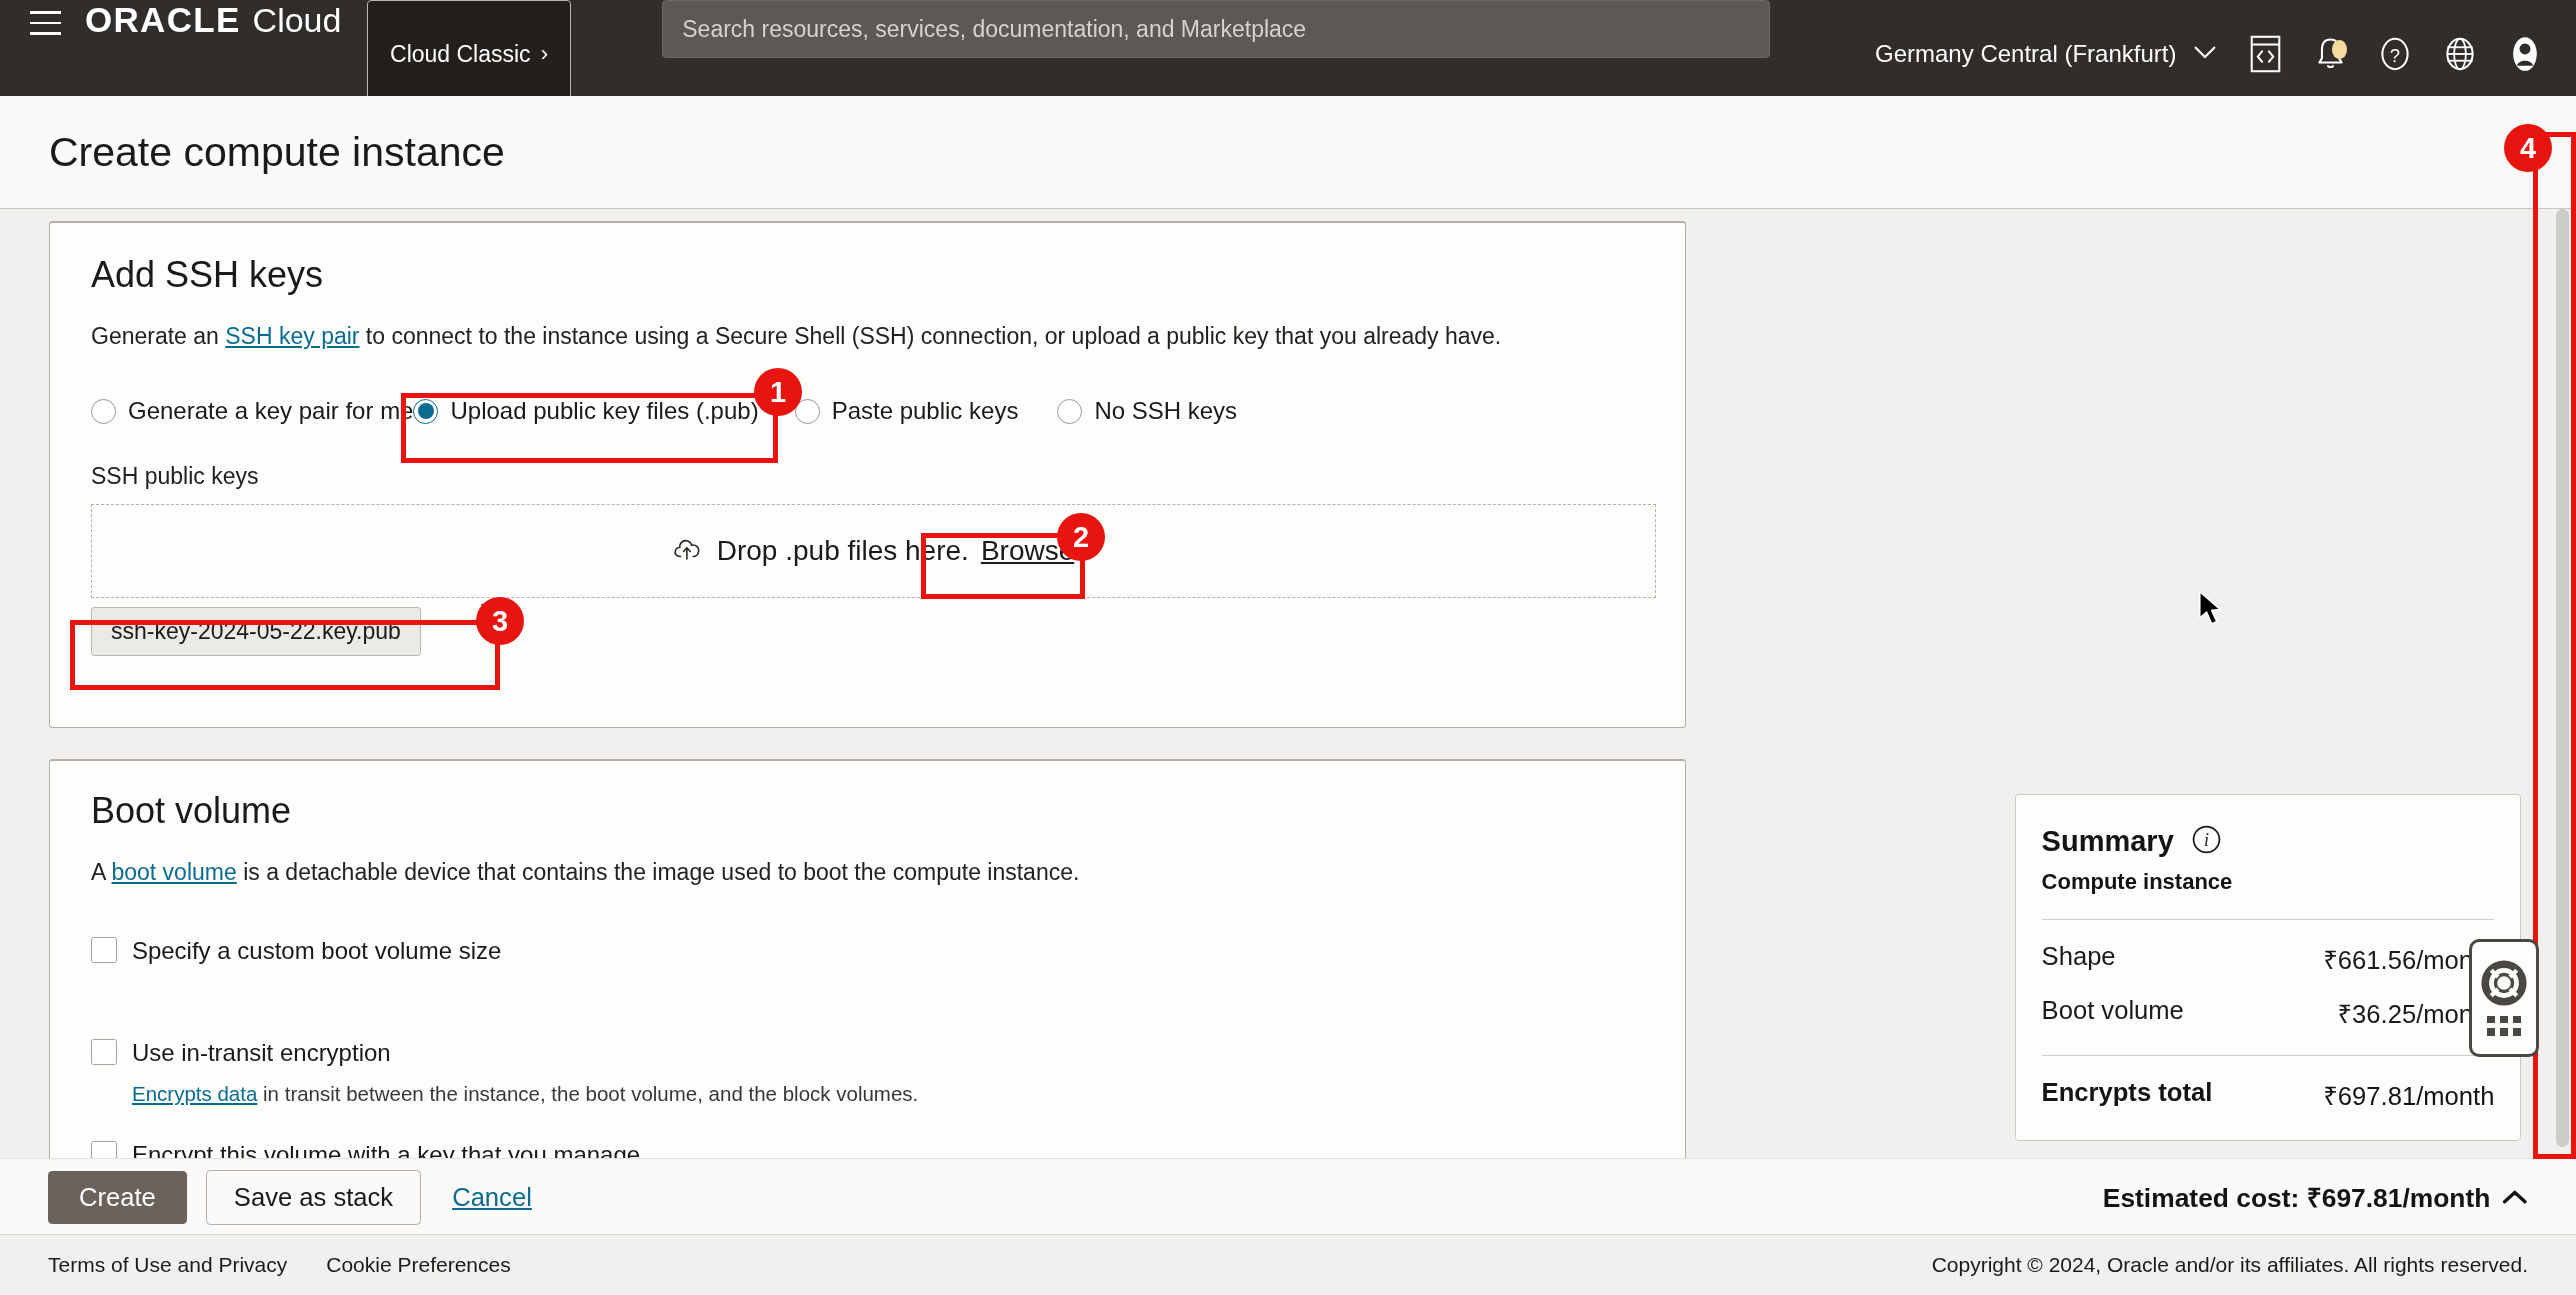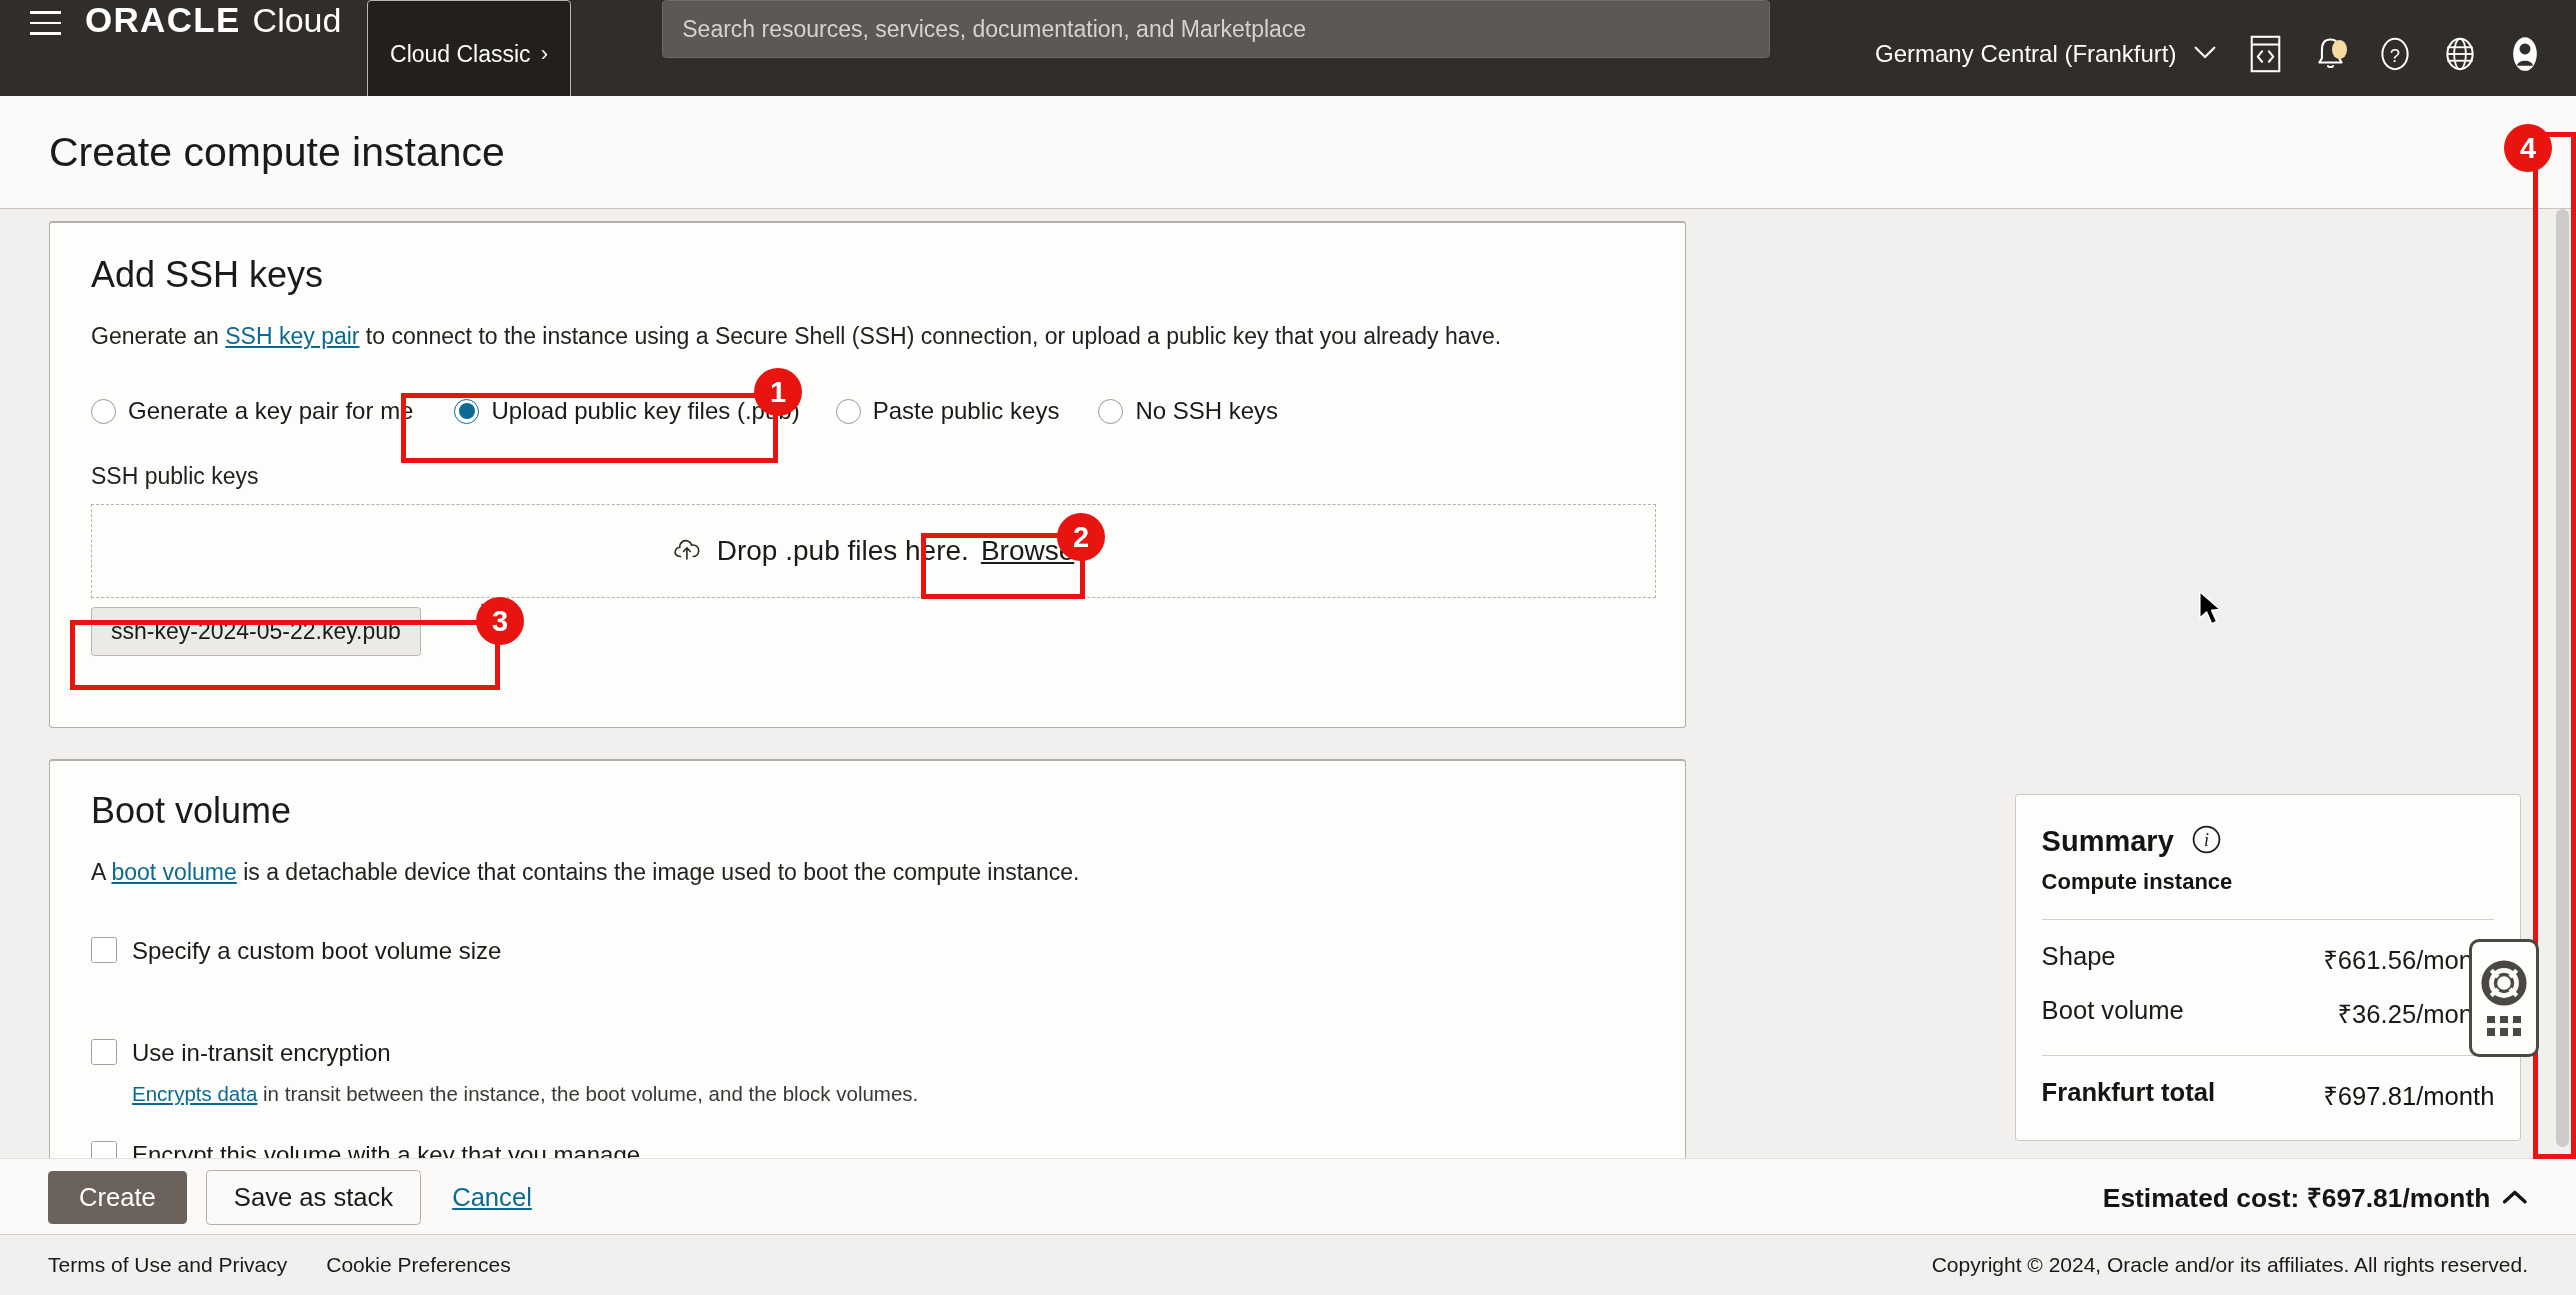--- a/index.html
+++ b/index.html
@@ -318,21 +318,21 @@
   <section class="card" id="card-ssh">
 
     <h2 class="card-h" style="position:absolute;left:41px;top:31px;">Add SSH keys</h2>
 
     <p class="body-txt" style="position:absolute;left:41px;top:97px;width:1534px;">
       <span>Generate an </span><span class="lnk">SSH key pair</span><span> to connect to the instance using a Secure Shell (SSH) connection, or upload a public key that you already have.</span>
     </p>
 
     <div class="radio-row" style="position:absolute;left:41px;top:169px;">
 
-      <label class="radio-opt" style="margin-right:41px;">
+      <label class="radio-opt" style="">
         <span class="rb"></span>
         <span class="radio-lbl">Generate a key pair for me</span>
       </label>
 
       <label class="radio-opt" style="margin-right:36px;">
         <span class="rb on"></span>
         <span class="radio-lbl">Upload public key files (.pub)</span>
       </label>
 
       <label class="radio-opt" style="margin-right:39px;">
@@ -416,21 +416,21 @@
       <span>₹661.56/month</span>
     </div>
     <div class="sum-line">
       <span>Boot volume</span>
       <span>₹36.25/month</span>
     </div>
 
     <div class="sum-hr"></div>
 
     <div class="sum-total">
-      <span>Frankfurt total</span>
+      <span>Encrypts total</span>
       <span class="v">₹697.81/month</span>
     </div>
   </aside>
 </div>
 
 <div class="help-widget">
   <span>
     <svg width="46" height="46" viewBox="0 0 54 54">
       <circle cx="27" cy="27" r="22" fill="none" stroke="#4b4844" stroke-width="9"></circle>
       <circle cx="27" cy="27" r="10" fill="none" stroke="#4b4844" stroke-width="4"></circle>

